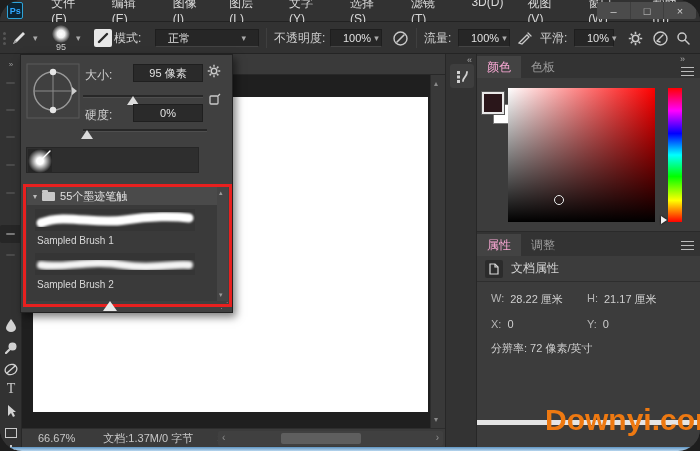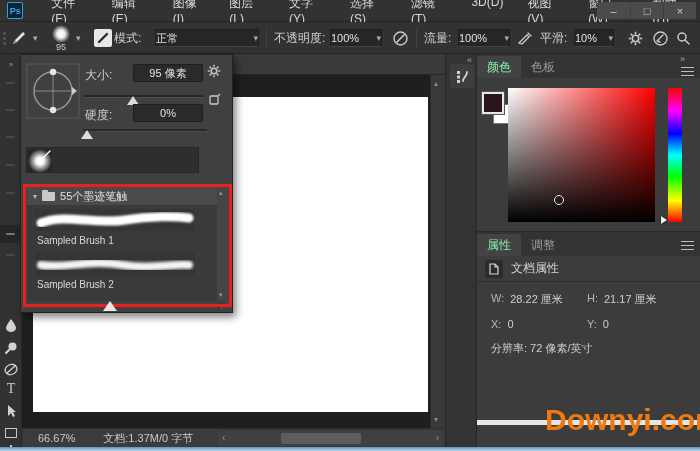--- a/index.html
+++ b/index.html
@@ -1,19 +1,19 @@
 <!DOCTYPE html>
 <html><head>
 <meta charset="utf-8">
 <style>
   * { margin:0; padding:0; box-sizing:border-box; }
   html,body { width:700px; height:451px; background:#1e1e1e; overflow:hidden;
     font-family:"Liberation Sans","DejaVu Sans",sans-serif; }
   #app { position:relative; width:700px; height:451px; background:#333; overflow:hidden;
-    color:#d6d6d6; font-size:12px; -webkit-font-smoothing:antialiased; }
+    color:#d6d6d6; font-size:12px;border-radius:22px; -webkit-font-smoothing:antialiased; }
 
   
   .titlebar { position:absolute; left:0; top:0; width:700px; height:22px; background:#323232;
     border-bottom:1px solid #222; display:flex; align-items:center; }
   .ps-logo { width:17px; height:17px; margin-left:7px; background:#0b2433; border:1px solid #2ea3d8;
     color:#31a8ff; font-size:9px; font-weight:bold; display:flex; align-items:center; justify-content:center; border-radius:2px; }
   .menus { display:flex; margin-left:18px; gap:4px; }
   .menu-item { padding:2px 10px; color:#d8d8d8; font-size:12px; cursor:default; }
   .win-controls { position:absolute; right:4px; top:2px; display:flex; background:#4b4b4b; border-radius:2px; }
   .win-btn { width:33px; height:17px; display:flex; align-items:center; justify-content:center;
@@ -21,21 +21,21 @@
   .win-btn:first-child { border-left:none; }
 
   
   .optionsbar { position:absolute; left:0; top:22px; width:700px; height:32px; background:#323232;
     border-bottom:1px solid #242424; }
   .optionsbar > * { position:absolute; top:0; height:32px; display:flex; align-items:center; }
   .grip { left:1px; width:6px; flex-direction:column; justify-content:center; gap:2px; }
   .grip i { width:3px; height:3px; background:#555; border-radius:50%; display:block; }
   .ob-label { color:#cfcfcf; font-size:12px; }
   .ob-box { background:#262626; border:1px solid #1e1e1e; border-bottom-color:#444; height:18px;
-    display:flex; align-items:center; padding:0 0; color:#e0e0e0; font-size:11px; border-radius:1px; }
+    display:flex; align-items:center; padding:0 12px; color:#e0e0e0; font-size:11px; border-radius:1px; }
   .caret { color:#aaa; font-size:9px; margin-left:3px; }
   .divider { width:1px; height:20px; background:#272727; border-right:1px solid #3f3f3f; top:6px !important; }
   .tool-chip { gap:2px; }
   .soft-dot { width:18px; height:18px; border-radius:50%;
     background:radial-gradient(circle,#ffffff 0%,#f0f0f0 30%,rgba(255,255,255,0) 72%); }
   .num-under { font-size:9px; color:#ccc; text-align:center; line-height:8px; }
   .toggle-panel-btn { width:18px; height:18px; background:#e8e8e8; border-radius:2px;
     display:flex; align-items:center; justify-content:center; }
   .icon-btn { justify-content:center; }
 
@@ -66,21 +66,21 @@
   .narrow-dock { position:absolute; left:445px; top:54px; width:32px; height:397px; background:#333;
     border-left:1px solid #272727; border-right:1px solid #272727; }
   .collapse-glyph { position:absolute; font-size:9px; color:#a8a8a8; letter-spacing:-1px; }
   .dock-icon-btn { position:absolute; left:4px; top:10px; width:24px; height:24px; background:#3e3e3e;
     border-radius:3px; display:flex; align-items:center; justify-content:center; }
 
   
   .right-dock { position:absolute; left:477px; top:54px; width:223px; height:397px; background:#3c3c3c; }
   .tabstrip { position:relative; height:24px; background:#333; display:flex; align-items:flex-end; }
   .ptab { height:22px; padding:0 10px; display:flex; align-items:center; font-size:12px; color:#9b9b9b; }
-  .ptab.active { background:#434343; color:#86efac; }
+  .ptab.active { background:#434343; color:#f9a8d4; }
   .hamb { position:absolute; right:6px; top:7px; width:13px; height:9px; display:flex; flex-direction:column; justify-content:space-between; }
   .hamb i { height:1px; background:#bbb; display:block; }
 
   .color-panel { position:absolute; left:0; top:0; width:223px; height:178px; border-bottom:1px solid #2a2a2a; background:#3c3c3c; }
   .fg-swatch { position:absolute; left:5px; top:38px; width:22px; height:22px; background:#2a161a; border:2px solid #e8e8e8; outline:1px solid #555; }
   .bg-swatch { position:absolute; left:16px; top:50px; width:20px; height:20px; background:#fff; border:1px solid #777; z-index:-0; }
   .satsq { position:absolute; left:31px; top:34px; width:147px; height:134px;
     background:linear-gradient(to top,#000,rgba(0,0,0,0)),linear-gradient(to right,#fff,#ff0000); }
   .sat-cursor { position:absolute; left:46px; top:107px; width:10px; height:10px; border:1px solid #f2f2f2;
     border-radius:50%; box-shadow:0 0 1px #000 inset,0 0 1px #000; }

